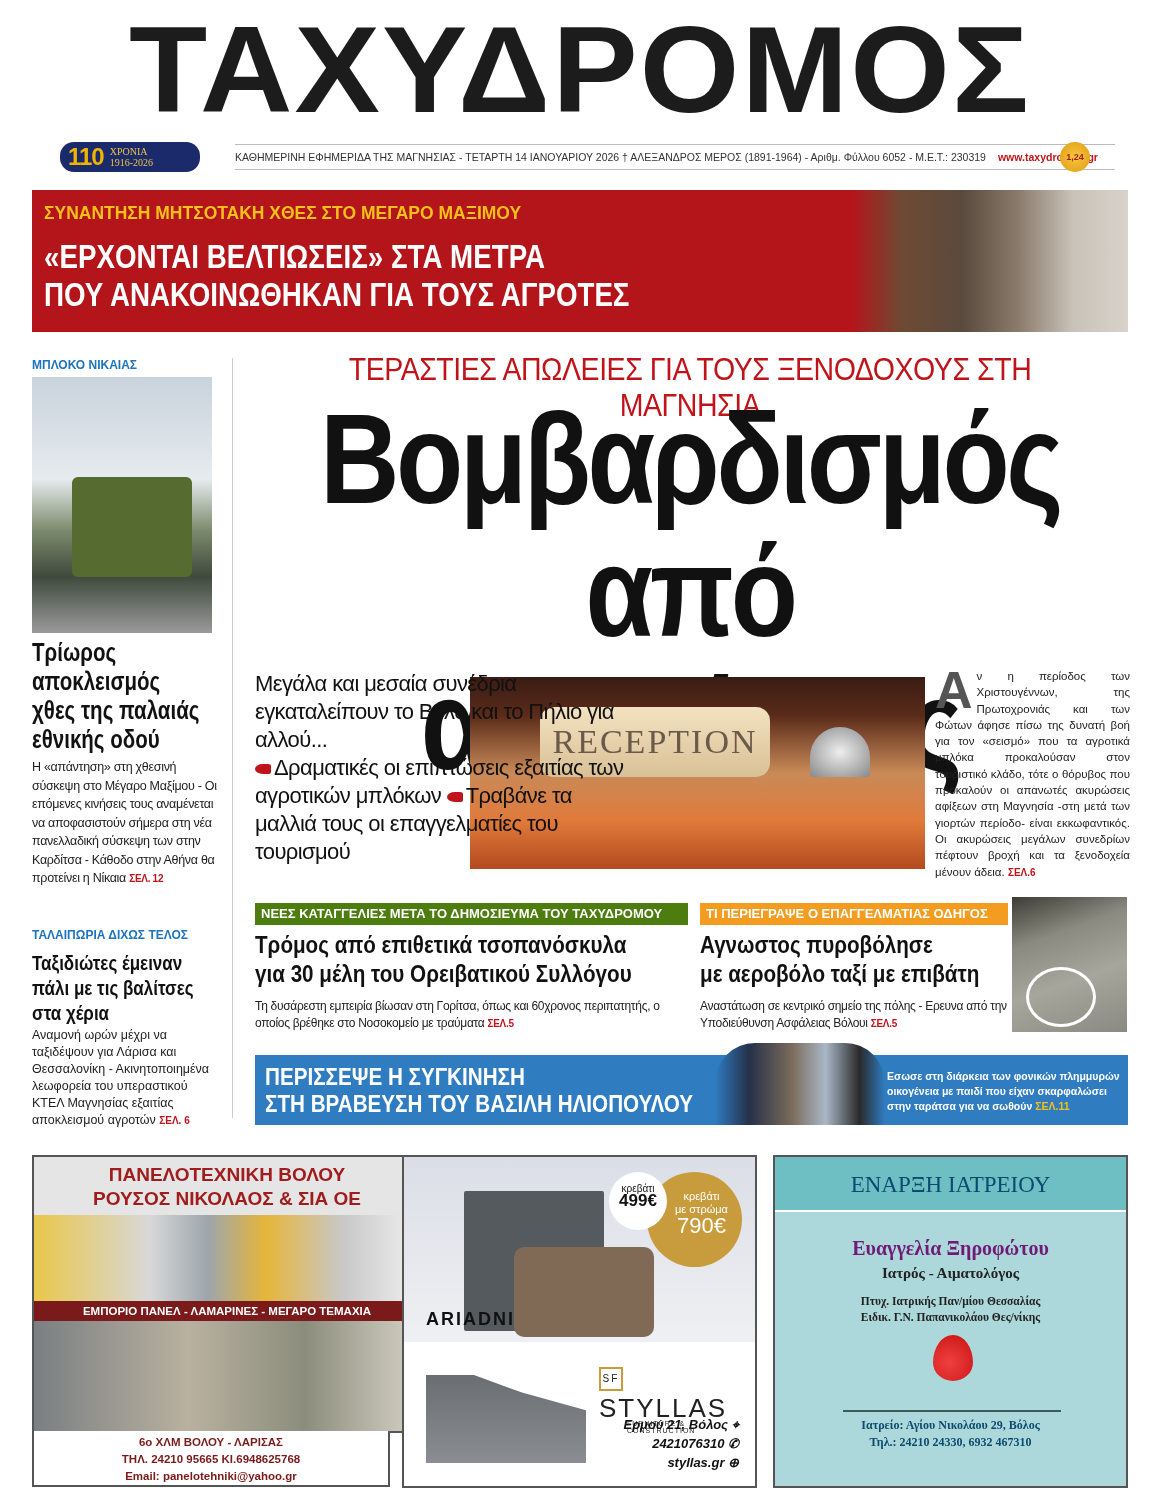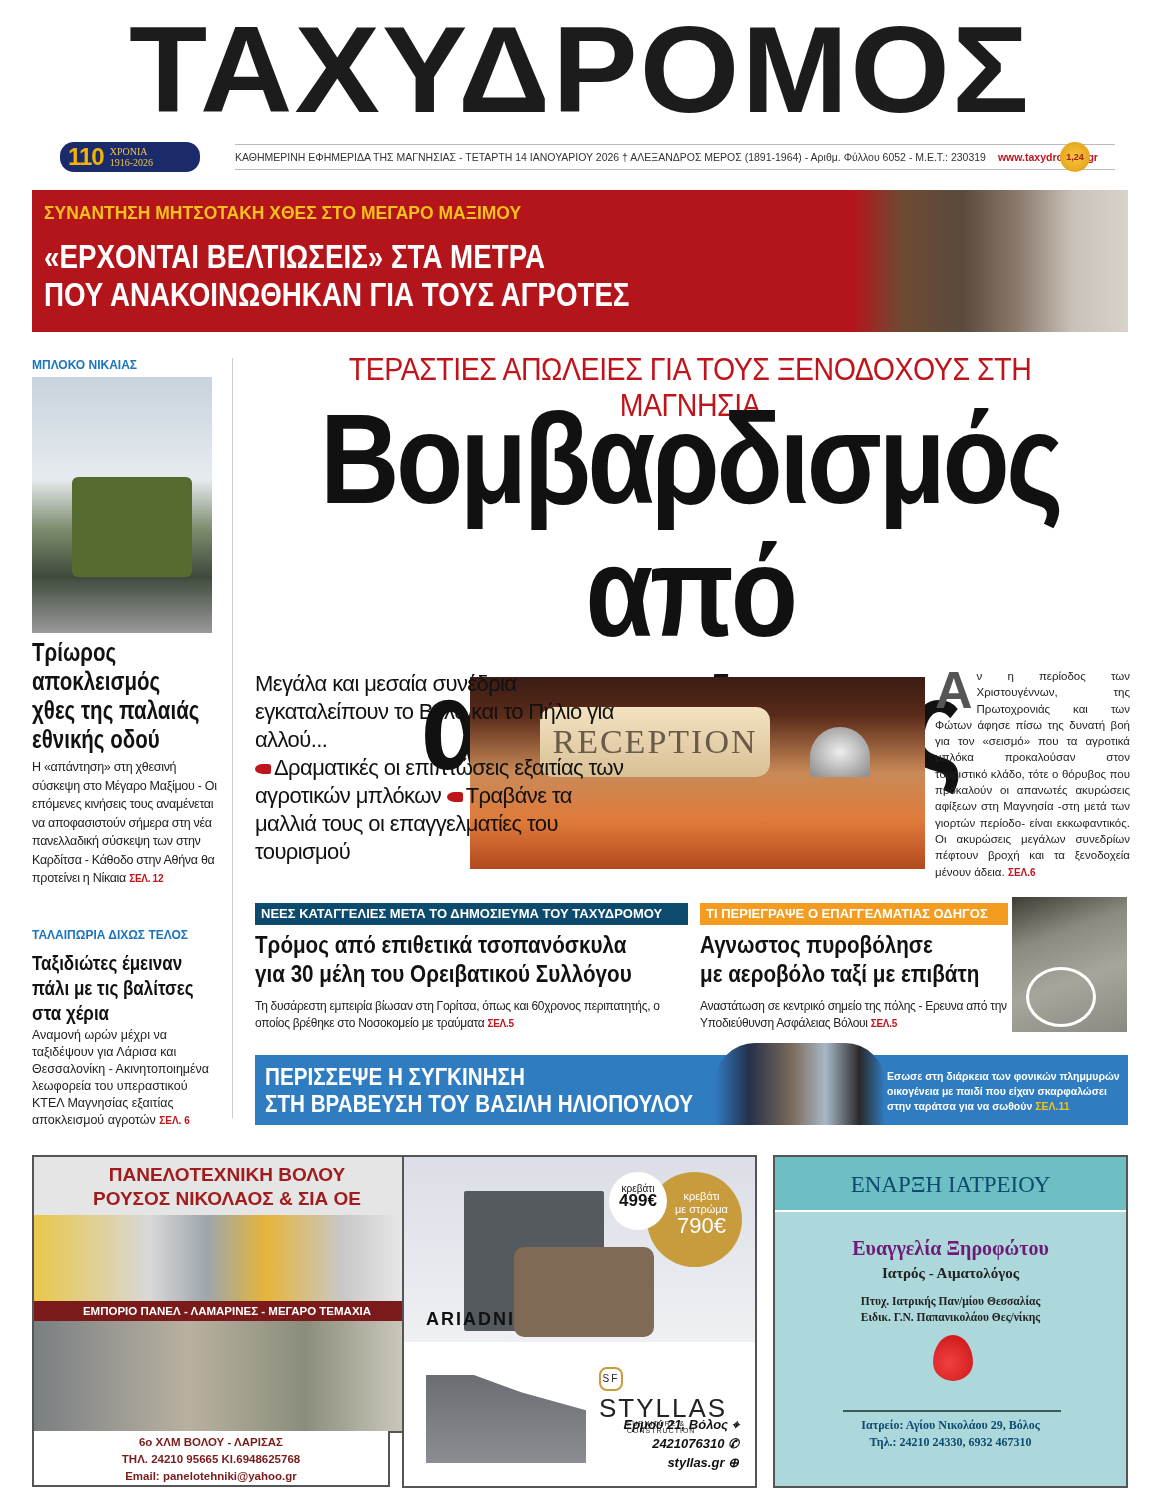--- a/index.html
+++ b/index.html
@@ -36,21 +36,21 @@
 #ms-kicker{left:250px;top:352px;width:880px;text-align:center;color:#c0141b;font-size:31px;line-height:36px;transform:scaleX(.92);letter-spacing:-.5px}
 #ms-title{left:245px;top:392px;width:890px;text-align:center;font-size:128px;font-weight:bold;line-height:133px;letter-spacing:-4px;transform:scaleX(.86);color:#111}
 #ms-deck{left:255px;top:670px;width:380px;font-size:22px;line-height:28px;color:#111;letter-spacing:-.6px;z-index:2}
 .bullet{display:inline-block;width:16px;height:10px;background:#c0141b;border-radius:50% 20% 20% 50%;margin-right:3px;vertical-align:middle}
 #ms-photo{left:470px;top:677px;width:455px;height:192px;background:linear-gradient(180deg,#3a1c14 0%,#5a2b1a 20%,#c98a58 50%,#e07a3a 75%,#b24a1e 100%);overflow:hidden}
 #ms-photo .sign{position:absolute;left:70px;top:30px;width:230px;height:70px;background:linear-gradient(#f3e2c0,#d9c096);border-radius:14px;color:#6a5a4a;font-family:"Liberation Serif",serif;font-size:34px;display:flex;align-items:center;justify-content:center;letter-spacing:2px}
 #ms-photo .bell{position:absolute;left:340px;top:50px;width:60px;height:50px;background:radial-gradient(#eee,#888);border-radius:30px 30px 4px 4px}
 #ms-body{left:935px;top:668px;width:195px;font-size:11.5px;line-height:16.3px;color:#222;text-align:justify}
 #ms-dropcap{float:left;font-size:52px;line-height:44px;font-weight:900;color:#555;margin:0 4px 0 0}
 
-#s2-kicker{left:255px;top:903px;width:433px;height:22px;background:#0c4a6e;color:#fff;font-size:13px;font-weight:bold;line-height:22px;padding-left:6px;white-space:nowrap;overflow:hidden}
+#s2-kicker{left:255px;top:903px;width:433px;height:22px;background:#4d7c0f;color:#fff;font-size:13px;font-weight:bold;line-height:22px;padding-left:6px;white-space:nowrap;overflow:hidden}
 #s2-title{left:255px;top:930px;width:440px;font-size:24px;font-weight:bold;line-height:29px;transform:scaleX(.86);transform-origin:left;white-space:nowrap}
 #s2-body{left:255px;top:998px;width:430px;font-size:12px;line-height:17px;color:#222;letter-spacing:-.3px}
 #s3-kicker{left:700px;top:903px;width:308px;height:22px;background:#f39c1f;color:#fff;font-size:13px;font-weight:bold;line-height:22px;padding-left:6px;white-space:nowrap;overflow:hidden}
 #s3-title{left:700px;top:930px;width:320px;font-size:24px;font-weight:bold;line-height:29px;transform:scaleX(.86);transform-origin:left;white-space:nowrap}
 #s3-body{left:700px;top:998px;width:310px;font-size:12px;line-height:17px;color:#222;letter-spacing:-.3px}
 #s3-photo{left:1012px;top:897px;width:115px;height:135px;background:linear-gradient(160deg,#3d3d35 0%,#8a8a80 30%,#a6a69c 60%,#8a8a82 100%)}
 #s3-photo .ring{position:absolute;left:14px;top:70px;width:70px;height:60px;border:3px solid #fff;border-radius:50%}
 
 #blue-banner{left:255px;top:1055px;width:873px;height:70px;background:#2f7cc1}
 #bb-title{left:10px;top:8px;color:#fff;font-size:24px;font-weight:bold;line-height:27px;transform:scaleX(.86);transform-origin:left;white-space:nowrap}
@@ -69,21 +69,21 @@
 #ad2-img{position:absolute;left:0;top:0;width:100%;height:185px;background:linear-gradient(180deg,#dbdee6,#eef0f3)}
 #ad2-bed{position:absolute;left:60px;top:34px;width:140px;height:140px;background:#555a5f;border-radius:2px}
 #ad2-blanket{position:absolute;left:110px;top:90px;width:140px;height:90px;background:#806a55;border-radius:10px}
 #ad2-circ1{position:absolute;left:205px;top:15px;width:58px;height:58px;border-radius:50%;background:#fff;text-align:center;font-size:10px;line-height:12px;padding-top:11px;z-index:2}
 #ad2-circ1 b{font-size:17px;display:block}
 #ad2-circ2{position:absolute;left:243px;top:15px;width:95px;height:95px;border-radius:50%;background:#c89b3c;color:#fff;text-align:center;font-size:11px;line-height:13px;padding-top:18px;padding-left:14px}
 #ad2-circ2 b{font-size:22px;display:block;font-weight:normal;margin-top:3px}
 #ad2-name{position:absolute;left:22px;top:152px;font-size:18px;font-weight:bold;letter-spacing:2px}
 #ad2-logo{position:absolute;left:195px;top:205px;font-size:26px;letter-spacing:2px;color:#222}
 #ad2-logo small{display:block;font-size:7px;letter-spacing:1px;margin-left:28px;margin-top:-4px}
-#ad2-logo .sf{display:inline-block;width:24px;height:24px;border:2px solid #c89b3c;border-radius:8px;font-size:10px;text-align:center;line-height:20px;vertical-align:middle;margin-right:4px}
+#ad2-logo .sf{display:inline-block;width:24px;height:24px;border:2px solid #c89b3c;border-radius:0;font-size:10px;text-align:center;line-height:20px;vertical-align:middle;margin-right:4px}
 #ad2-contact{position:absolute;left:200px;top:258px;width:135px;text-align:right;font-size:13px;font-style:italic;font-weight:bold;line-height:19px}
 #ad2-bed2{position:absolute;left:22px;top:218px;width:160px;height:88px;background:linear-gradient(180deg,#6a6e72,#8a8e92);clip-path:polygon(0 0,30% 0,60% 20%,100% 40%,100% 100%,0 100%)}
 #ad3{left:773px;top:1155px;width:355px;height:333px;background:#acd8db;overflow:hidden}
 #ad3-head{position:absolute;left:0;top:0;width:100%;height:55px;background:#6dbfc4;border-bottom:2px solid #fff;text-align:center;font-family:"Liberation Serif",serif;font-size:23px;line-height:55px;color:#0c4a6e}
 #ad3-name{position:absolute;left:0;top:80px;width:100%;text-align:center;font-family:"Liberation Serif",serif;font-size:20px;font-weight:bold;color:#701a75}
 #ad3-spec{position:absolute;left:0;top:108px;width:100%;text-align:center;font-family:"Liberation Serif",serif;font-size:15px;font-weight:bold;color:#222}
 #ad3-quals{position:absolute;left:0;top:136px;width:100%;text-align:center;font-family:"Liberation Serif",serif;font-size:11.5px;font-weight:bold;line-height:16px;color:#222}
 #ad3-drop{position:absolute;left:158px;top:178px;width:40px;height:46px;background:radial-gradient(circle at 40% 60%,#f04040,#c81010);border-radius:50% 50% 50% 50%/60% 60% 40% 40%}
 #ad3-rule{position:absolute;left:68px;top:253px;width:218px;height:2px;background:#3a5a5c}
 #ad3-addr{position:absolute;left:0;top:260px;width:100%;text-align:center;font-family:"Liberation Serif",serif;font-size:12px;font-weight:bold;line-height:17px;color:#0c4a6e}

